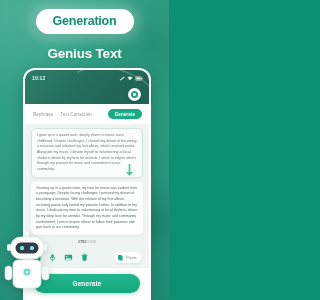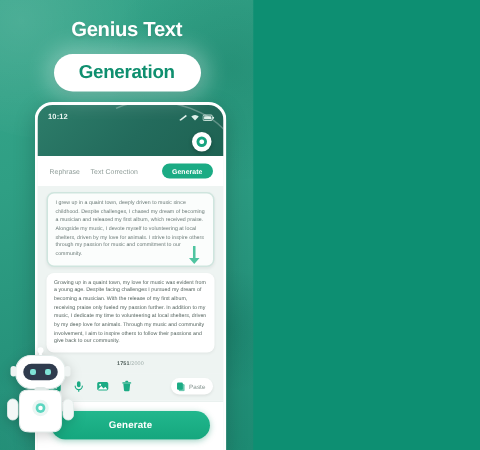--- a/index.html
+++ b/index.html
@@ -303,24 +303,24 @@
 <body>
 
 <div id="bg-root">
   <div class="blob blob-a"></div>
   <div class="blob blob-b"></div>
   <div class="blob blob-c"></div>
   <div class="blob blob-d"></div>
 </div>
 
 <div id="header">
-  <div id="title">Genius Text</div>
   <div id="subtitle-pill-wrap">
     <span id="subtitle-pill">Generation</span>
   </div>
+  <div id="title">Genius Text</div>
 </div>
 
 <div id="phone">
 
   <div id="phone-hero">
     <div id="hero-swoosh"></div>
 
     <div id="status-bar">
       <span id="status-time">10:12</span>
       <span id="status-icons">

